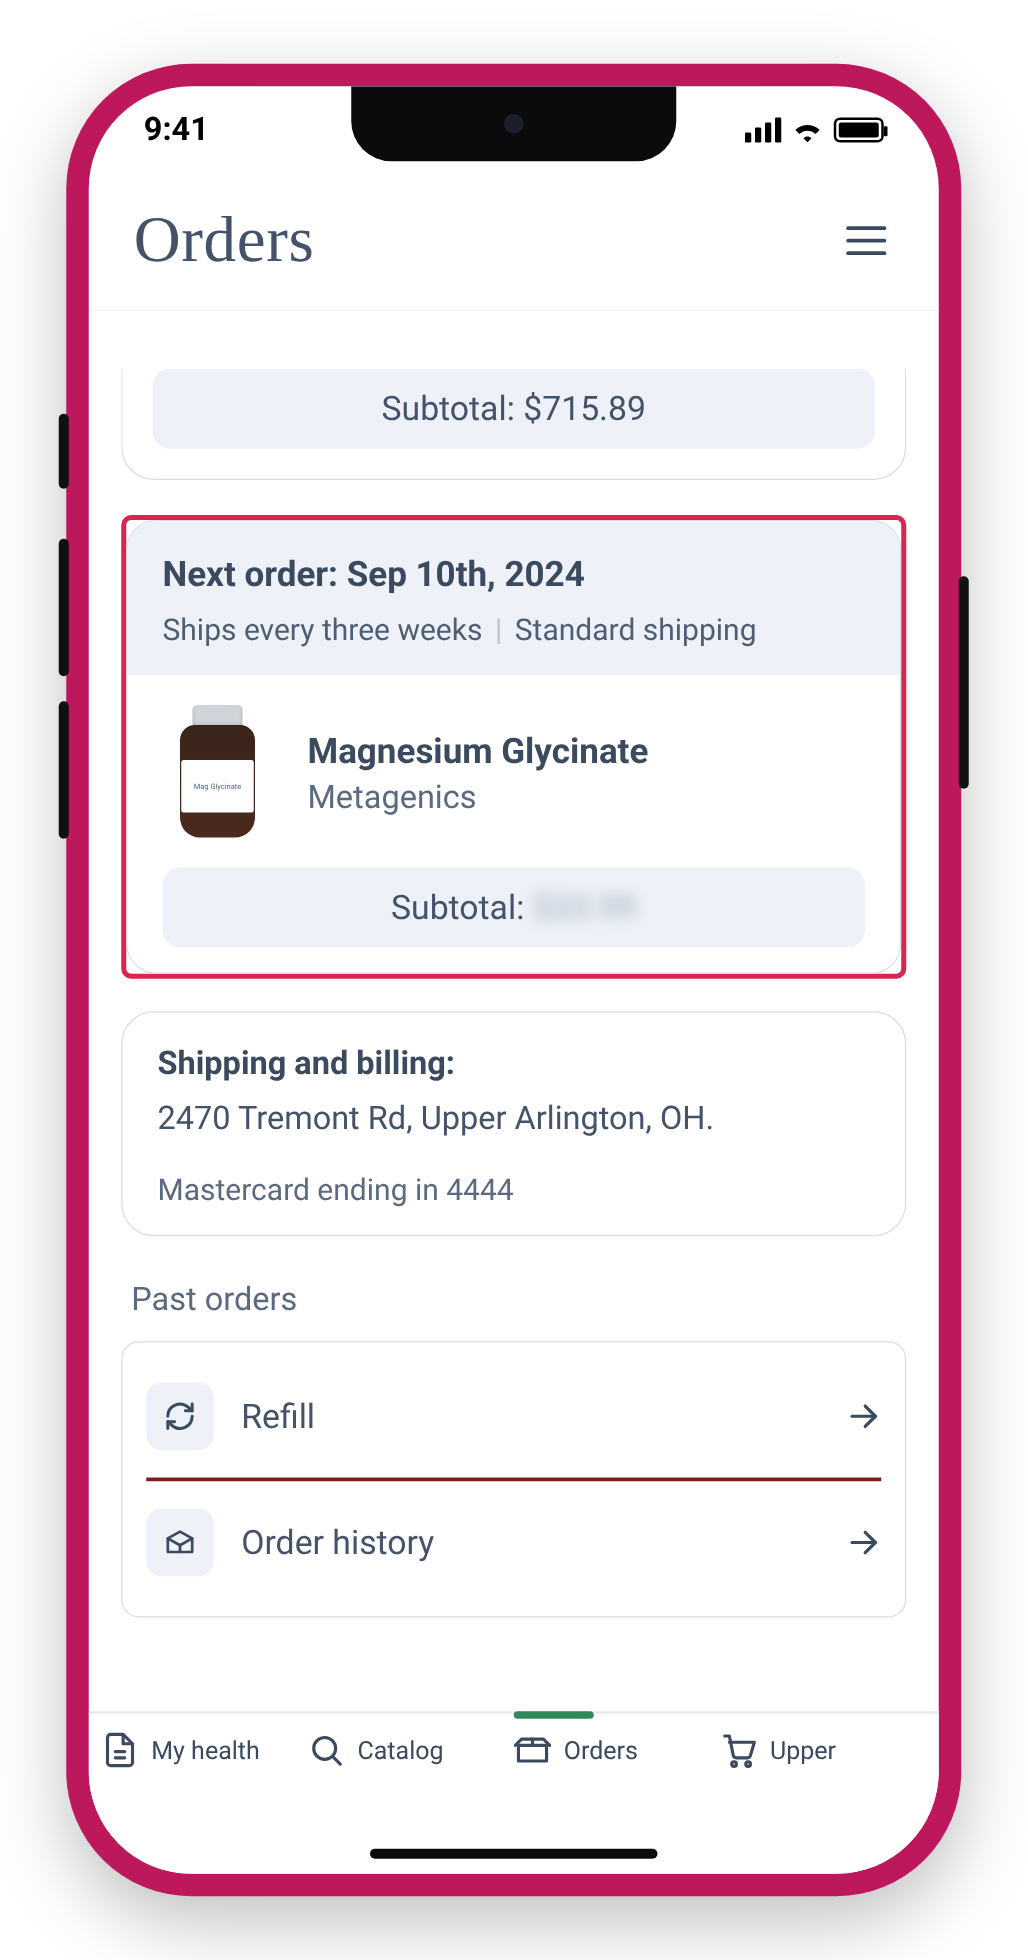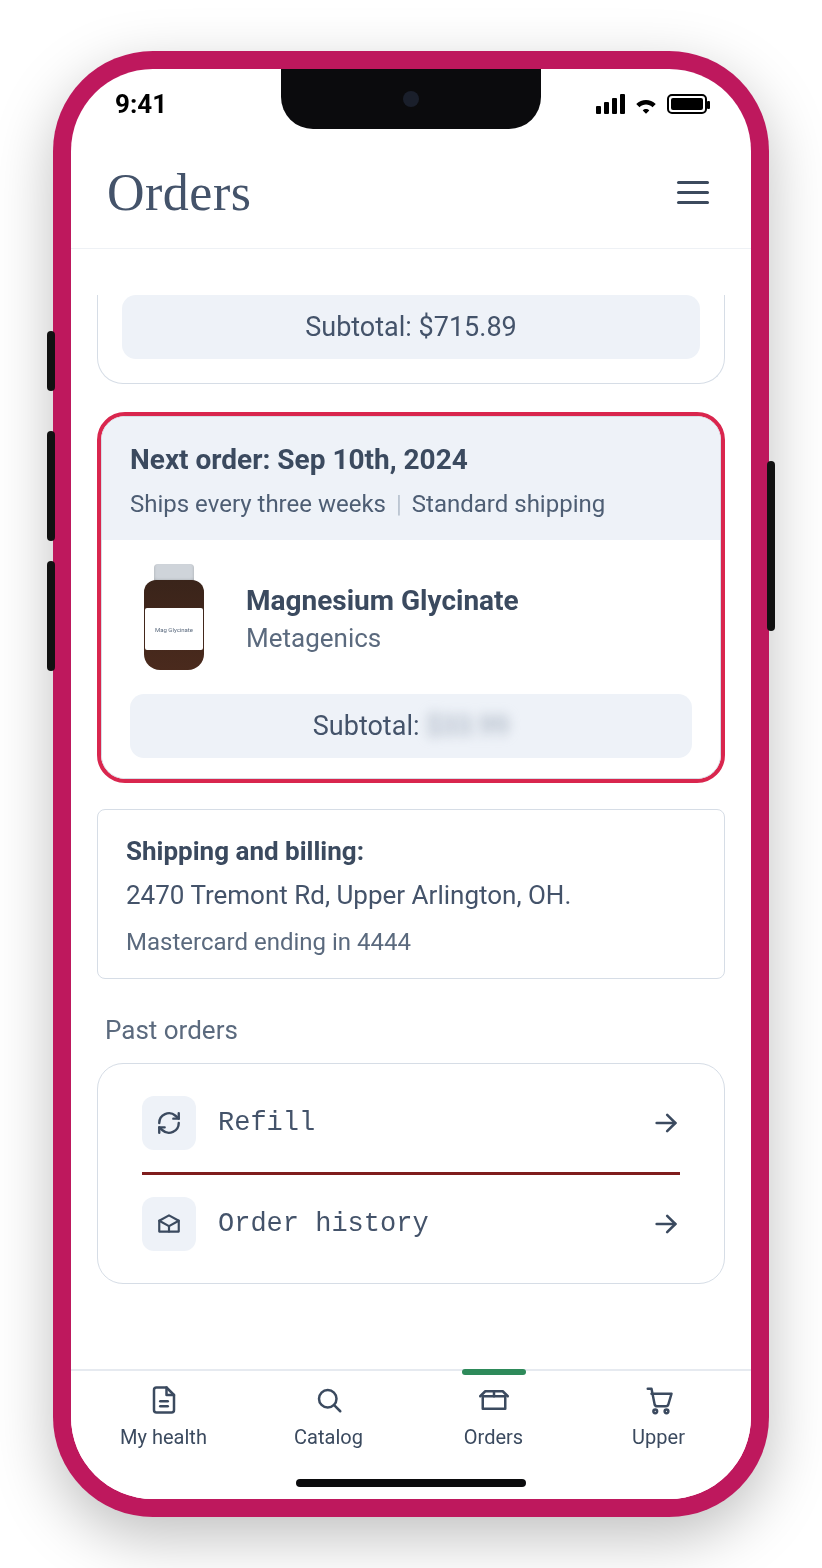--- a/index.html
+++ b/index.html
@@ -113,21 +113,21 @@
     text-align:center;
     font-size: 27px;
     color:#44536a;
     font-weight:400;
   }
   .subtotal-label { color:#44536a; }
   .subtotal-value { color:#44536a; }
 
   .card-highlight {
     border:4px solid #d9264e;
-    border-radius: 28px;
+    border-radius: 8px;
     overflow:hidden;
     margin-bottom: 26px;
   }
   .card-inner-border { border:1px solid #d6dde6; border-radius:24px; overflow:hidden; }
   .card-head {
     background:#eef2f8;
     padding: 26px 28px 22px;
   }
   .next-order-title {
     font-size: 28px;
@@ -152,35 +152,34 @@
     border-radius: 14px;
     padding: 16px 24px;
     text-align:center;
     font-size: 27px;
     color:#44536a;
   }
   .blur { filter: blur(6px); color:#9aa6b6; user-select:none; }
 
   .card-shipbill {
     border:1px solid #d6dde6;
-    border-radius: 8px;
+    border-radius: 26px;
     padding: 26px 28px 22px;
     margin-bottom: 36px;
   }
   .sb-title { font-size:26px; font-weight:700; color:#3b4a5f; margin-bottom:14px; }
-  .sb-addr { font-size:26px; color:#44536a; margin-bottom:18px; }
+  .sb-addr { font-size:26px; color:#44536a; margin-bottom:28px; }
   .sb-card { font-size:24px; color:#5b6a7e; }
 
   .section-label { font-size:26px; color:#5b6a7e; margin: 0 8px 18px; }
 
   .list-card {
     border:1px solid #d6dde6;
-    border-radius: 26px;
-    padding: 10px 44px;
-    font-family: Liberation Mono, monospace;
+    border-radius: 14px;
+    padding: 10px 19px;
   }
   .list-row {
     display:flex; align-items:center; gap:22px;
     padding: 22px 0;
     cursor:pointer;
   }
   .list-row + .list-row { border-top:3px solid #7f1d1d; }
   .icon-box {
     width:54px; height:54px; background:#eef2f8; border-radius:12px;
     display:flex; align-items:center; justify-content:center;
@@ -193,21 +192,21 @@
     height: 130px;
     border-top: 2px solid #e6eaf0;
     display:flex;
     justify-content:space-around;
     align-items:flex-start;
     padding: 14px 10px 0;
     background:#fff;
     position:relative;
   }
   .tab {
-    display:flex; flex-direction:column; align-items:center; gap:10px;
+    display:flex; align-items:center; gap:10px;
     color:#3b4a5f; font-size:20px;
     cursor:pointer;
     width:25%;
     position:relative;
   }
   .tab.active::before{
     content:"";
     position:absolute;
     top:-16px;
     width:64px; height:6px;

